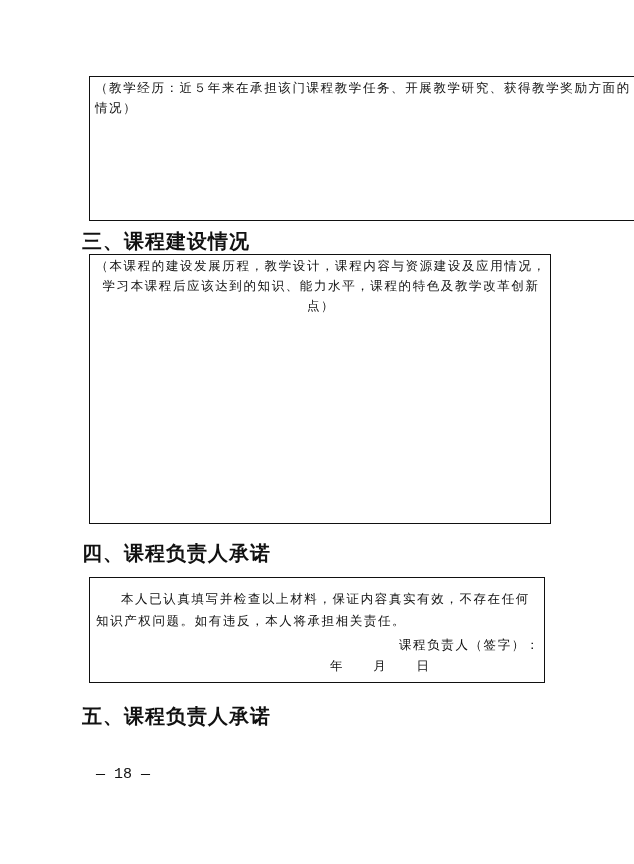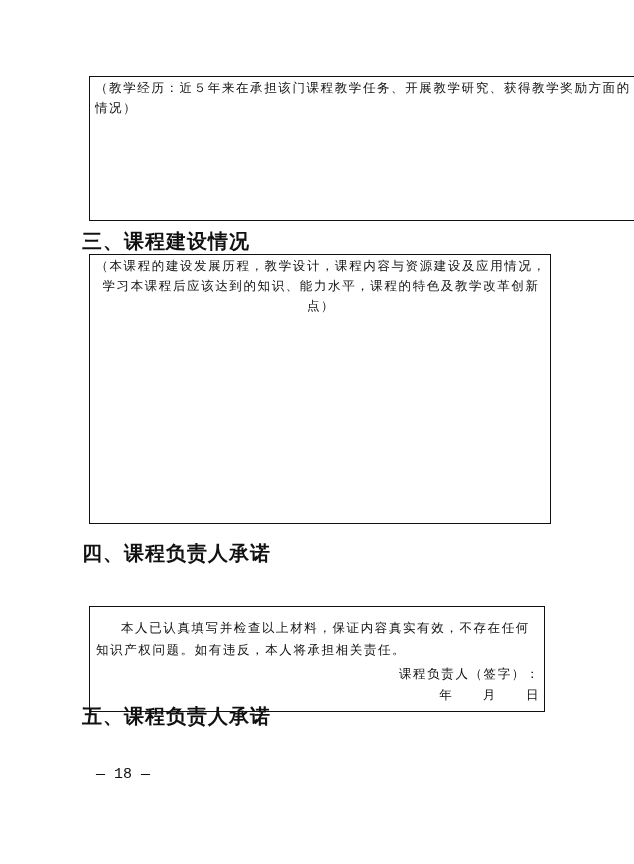--- a/index.html
+++ b/index.html
@@ -20,28 +20,28 @@
 </div>
 
 <div class="heading" style="top:228px;">三、课程建设情况</div>
 
 <div class="box" style="left:89px; top:254px; width:462px; height:270px;text-align:center;">
   <div class="box-text">（本课程的建设发展历程，教学设计，课程内容与资源建设及应用情况，学习本课程后应该达到的知识、能力水平，课程的特色及教学改革创新点）</div>
 </div>
 
 <div class="heading" style="top:540px;">四、课程负责人承诺</div>
 
-<div class="box" style="left:89px; top:606px; width:456px; height:106px; padding:10px 4px 0 6px;">
+<div class="box" style="left:89px; top:577px; width:456px; height:106px; padding:10px 4px 0 6px;">
   <div class="para" style="text-indent:25px;">
     <span>本人已认真填写并检查以上材料，保证内容真实有效，不存在任何知识产权问题。如有违反，本人将承担相关责任。</span>
   </div>
   <div class="para" style="margin-top:2px; padding-left:183px;text-align:right;">
     <span>课程负责人（签字）：</span>
   </div>
-  <div class="para" style="padding-left:234px; line-height:20px;text-align:right;">
+  <div class="para" style="padding-left:234px; line-height:20px;">
     <span>年</span>
     <span style="display:inline-block;width:18px;"></span>
     <span>月</span>
     <span style="display:inline-block;width:18px;"></span>
     <span>日</span>
   </div>
 </div>
 
 <div class="heading" style="top:703px;">五、课程负责人承诺</div>
 

